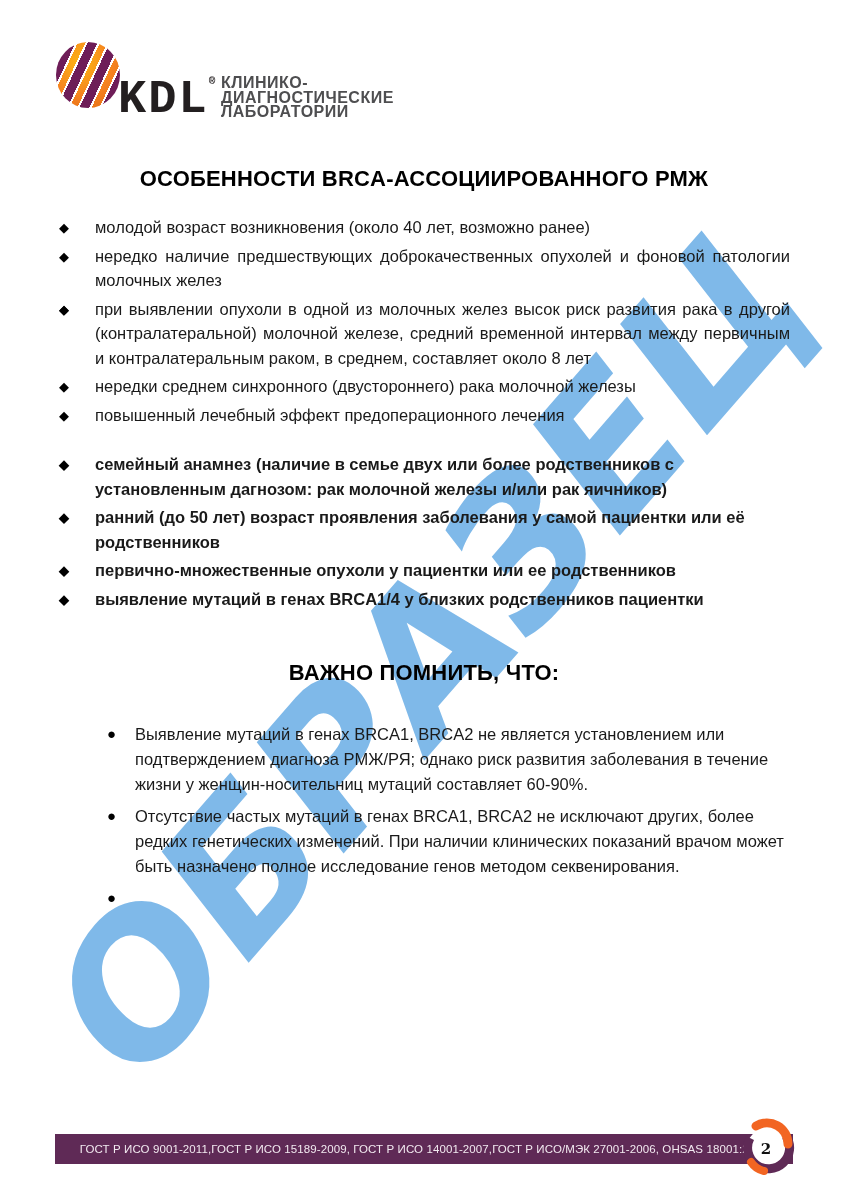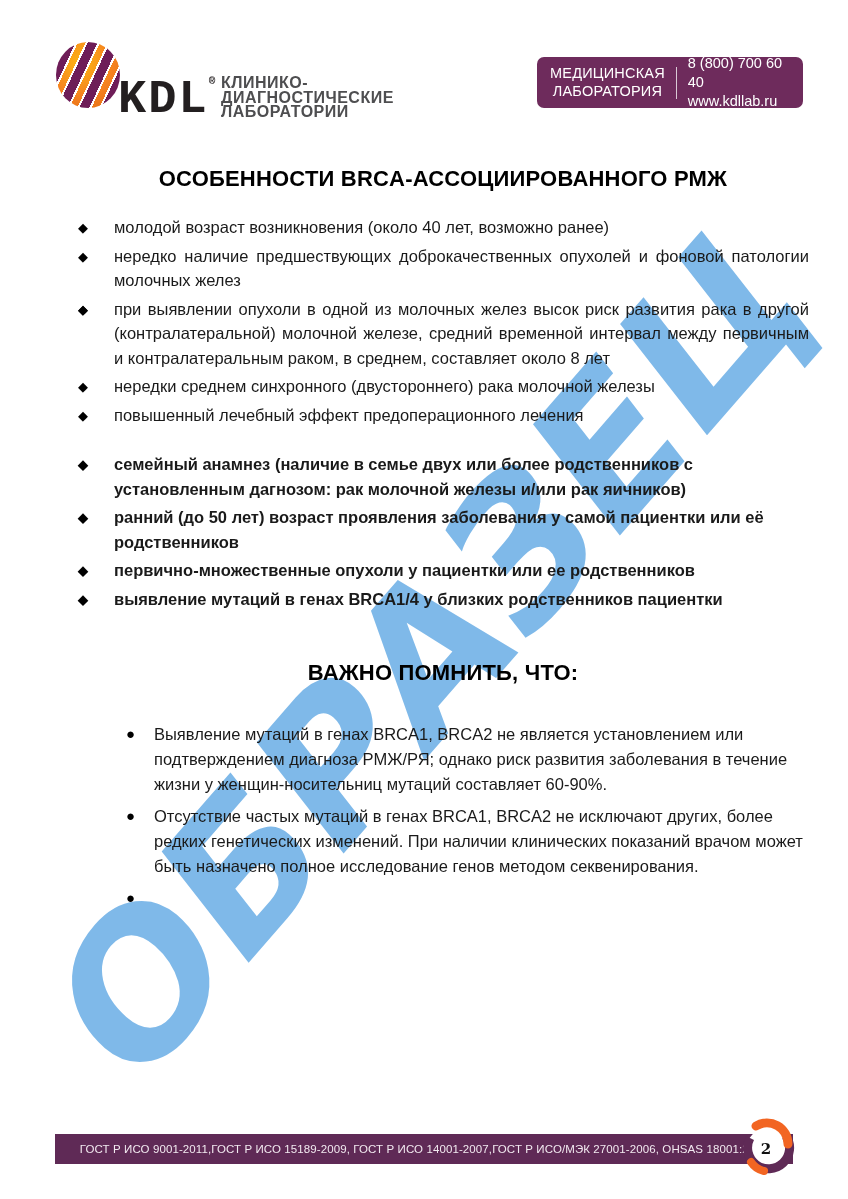--- a/index.html
+++ b/index.html
@@ -60,21 +60,21 @@
     background:#6E2B5C;border-radius:7px;
     display:flex;align-items:center;
     padding:0 13px;
     color:#ffffff;
   }
   .badge-left{text-align:center;font-size:14.5px;line-height:17.5px;letter-spacing:0.2px;}
   .badge-divider{width:1px;height:32px;background:rgba(255,255,255,0.75);margin:0 11px;}
   .badge-right{font-size:14.5px;line-height:19px;}
 
   
-  .content{position:absolute;left:58px;top:166px;width:732px;z-index:1;margin-left:19px;}
+  .content{position:absolute;left:58px;top:166px;width:732px;z-index:1;}
   .sec-title{
     margin:0;
     text-align:center;
     font-size:22px;font-weight:bold;color:#000;
     letter-spacing:0.2px;
   }
   .sec-title.second{margin-top:42px;}
   ul{list-style:none;margin:0;padding:0;}
   .diamond-list{margin-top:23px;}
   .diamond-list li{
@@ -135,31 +135,20 @@
   <div class="watermark">ОБРАЗЕЦ</div>
 
   <div class="header">
     <div class="sphere"></div>
     <div class="brand"><span>KDL</span><sup>®</sup></div>
     <div class="tagline">
       <div>КЛИНИКО-</div>
       <div>ДИАГНОСТИЧЕСКИЕ</div>
       <div>ЛАБОРАТОРИИ</div>
     </div>
-    <div class="badge">
-      <div class="badge-left">
-        <div>МЕДИЦИНСКАЯ</div>
-        <div>ЛАБОРАТОРИЯ</div>
-      </div>
-      <div class="badge-divider"></div>
-      <div class="badge-right">
-        <div>8 (800) 700 60 40</div>
-        <div>www.kdllab.ru</div>
-      </div>
-    </div>
   </div>
 
   <div class="content">
 
     <h1 class="sec-title">ОСОБЕННОСТИ BRCA-АССОЦИИРОВАННОГО РМЖ</h1>
 
     <ul class="diamond-list">
       <li><span class="marker">◆</span><span>молодой возраст возникновения (около 40 лет, возможно ранее)</span></li>
       <li class="justify"><span class="marker">◆</span><span>нередко наличие предшествующих доброкачественных опухолей и фоновой патологии молочных желез</span></li>
       <li><span class="marker">◆</span></li>

